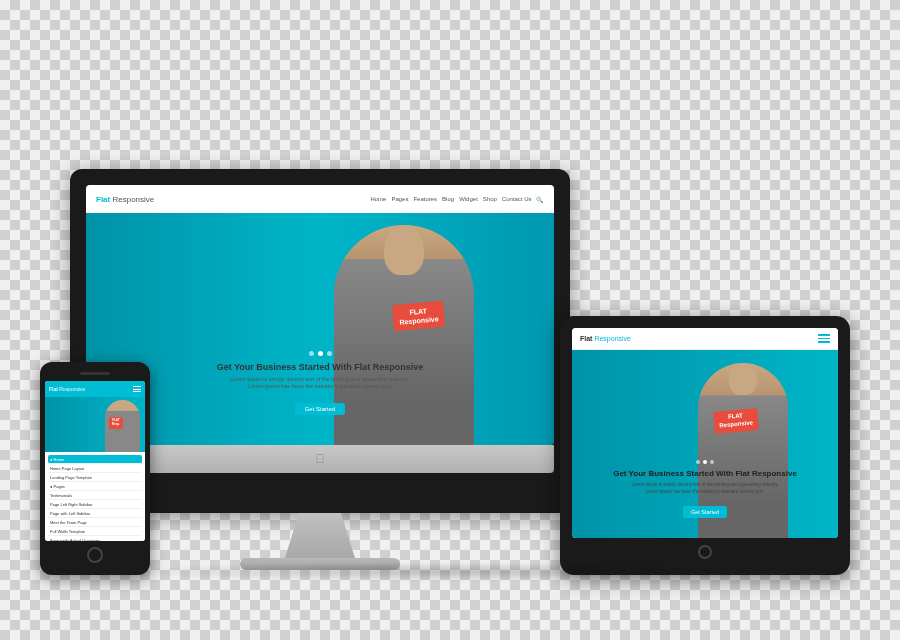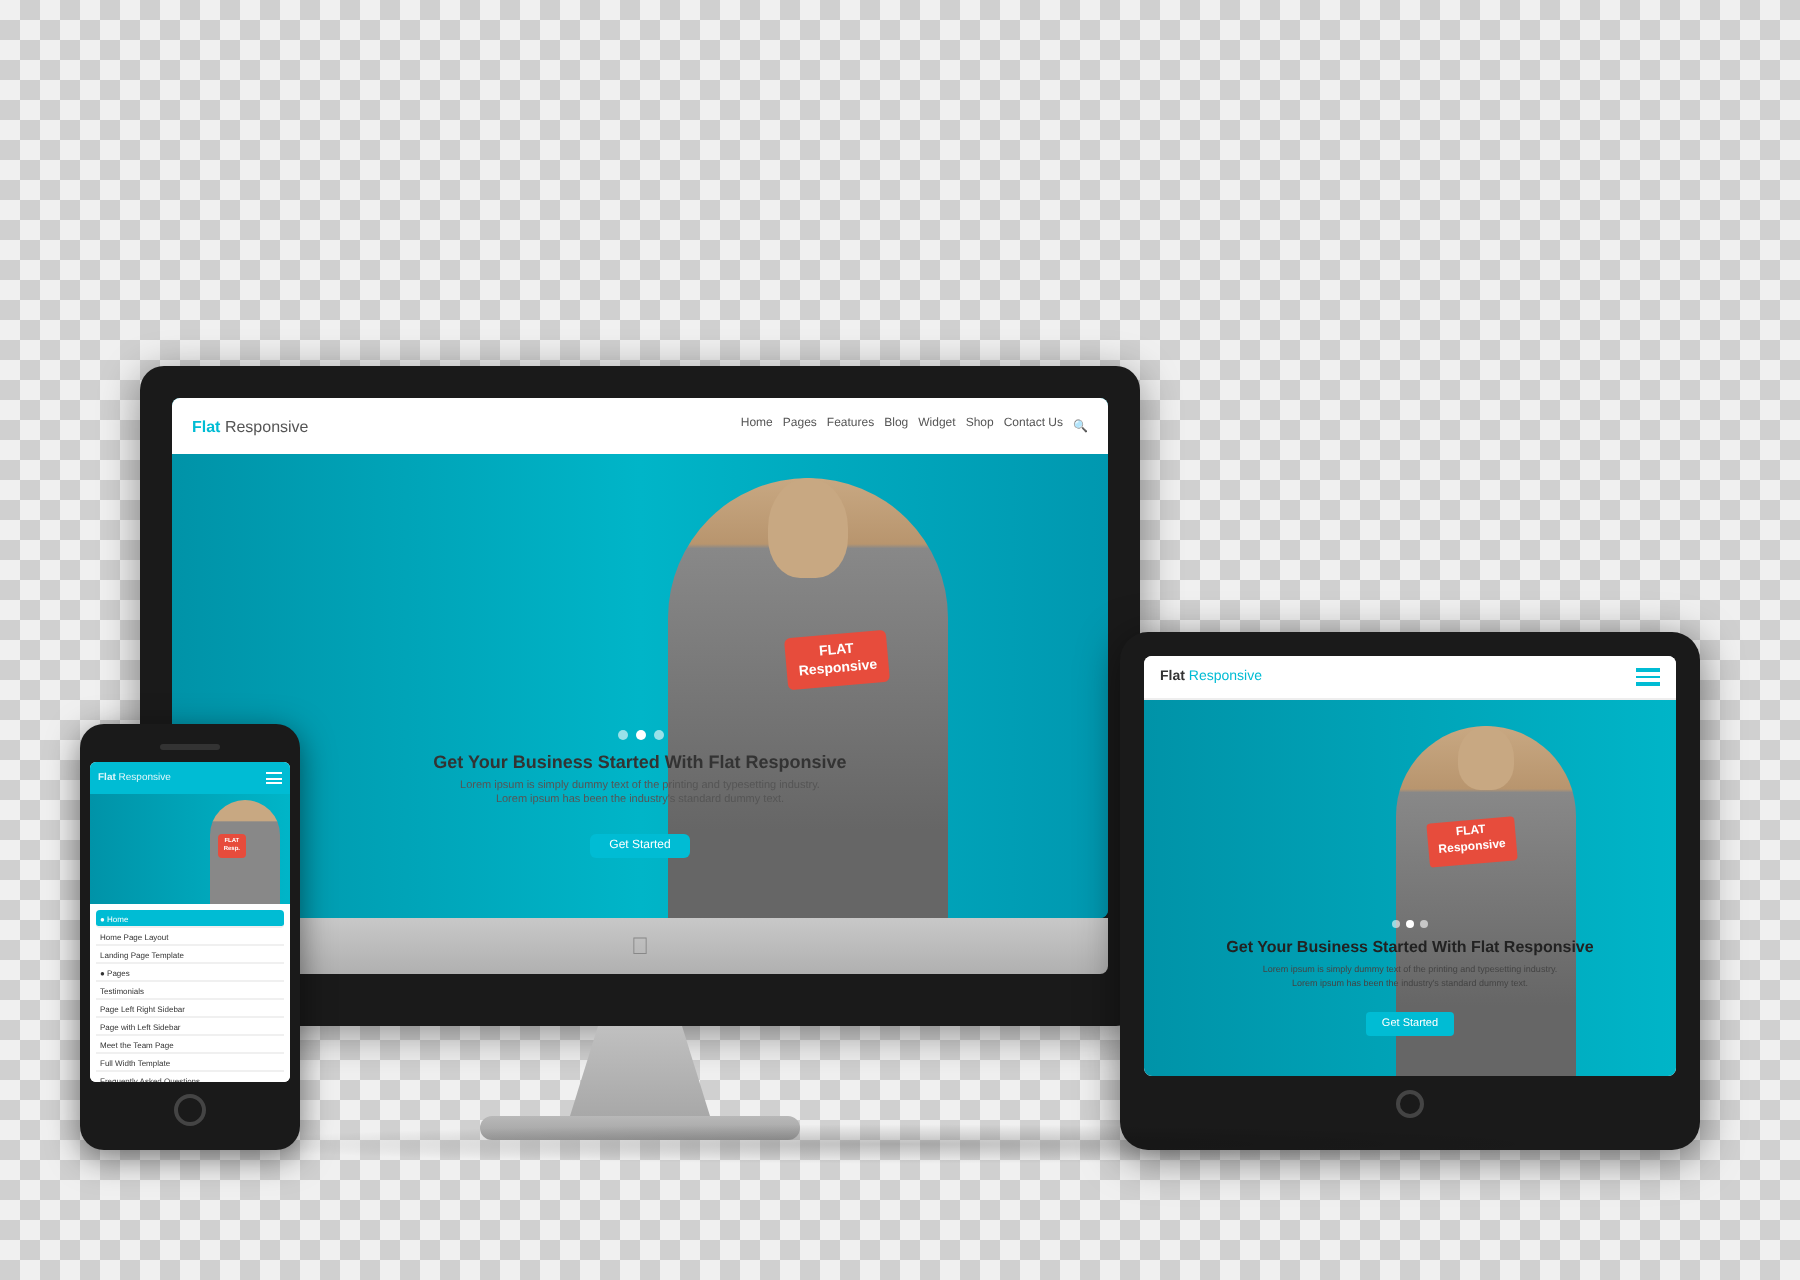--- a/index.html
+++ b/index.html
@@ -36,21 +36,21 @@
     .imac {
       position: absolute;
       left: 50px;
       bottom: 60px;
       width: 500px;
     }
 
     .imac-screen-outer {
       background: #1a1a1a;
       border-radius: 12px;
-      padding: 16px 16px 26px 16px;
+      padding: 16px 16px 40px 16px;
       box-shadow: 0 4px 20px rgba(0,0,0,0.4);
       position: relative;
     }
 
     .imac-screen-inner {
       width: 100%;
       height: 260px;
       background: #00a0b8;
       border-radius: 4px;
       overflow: hidden;

